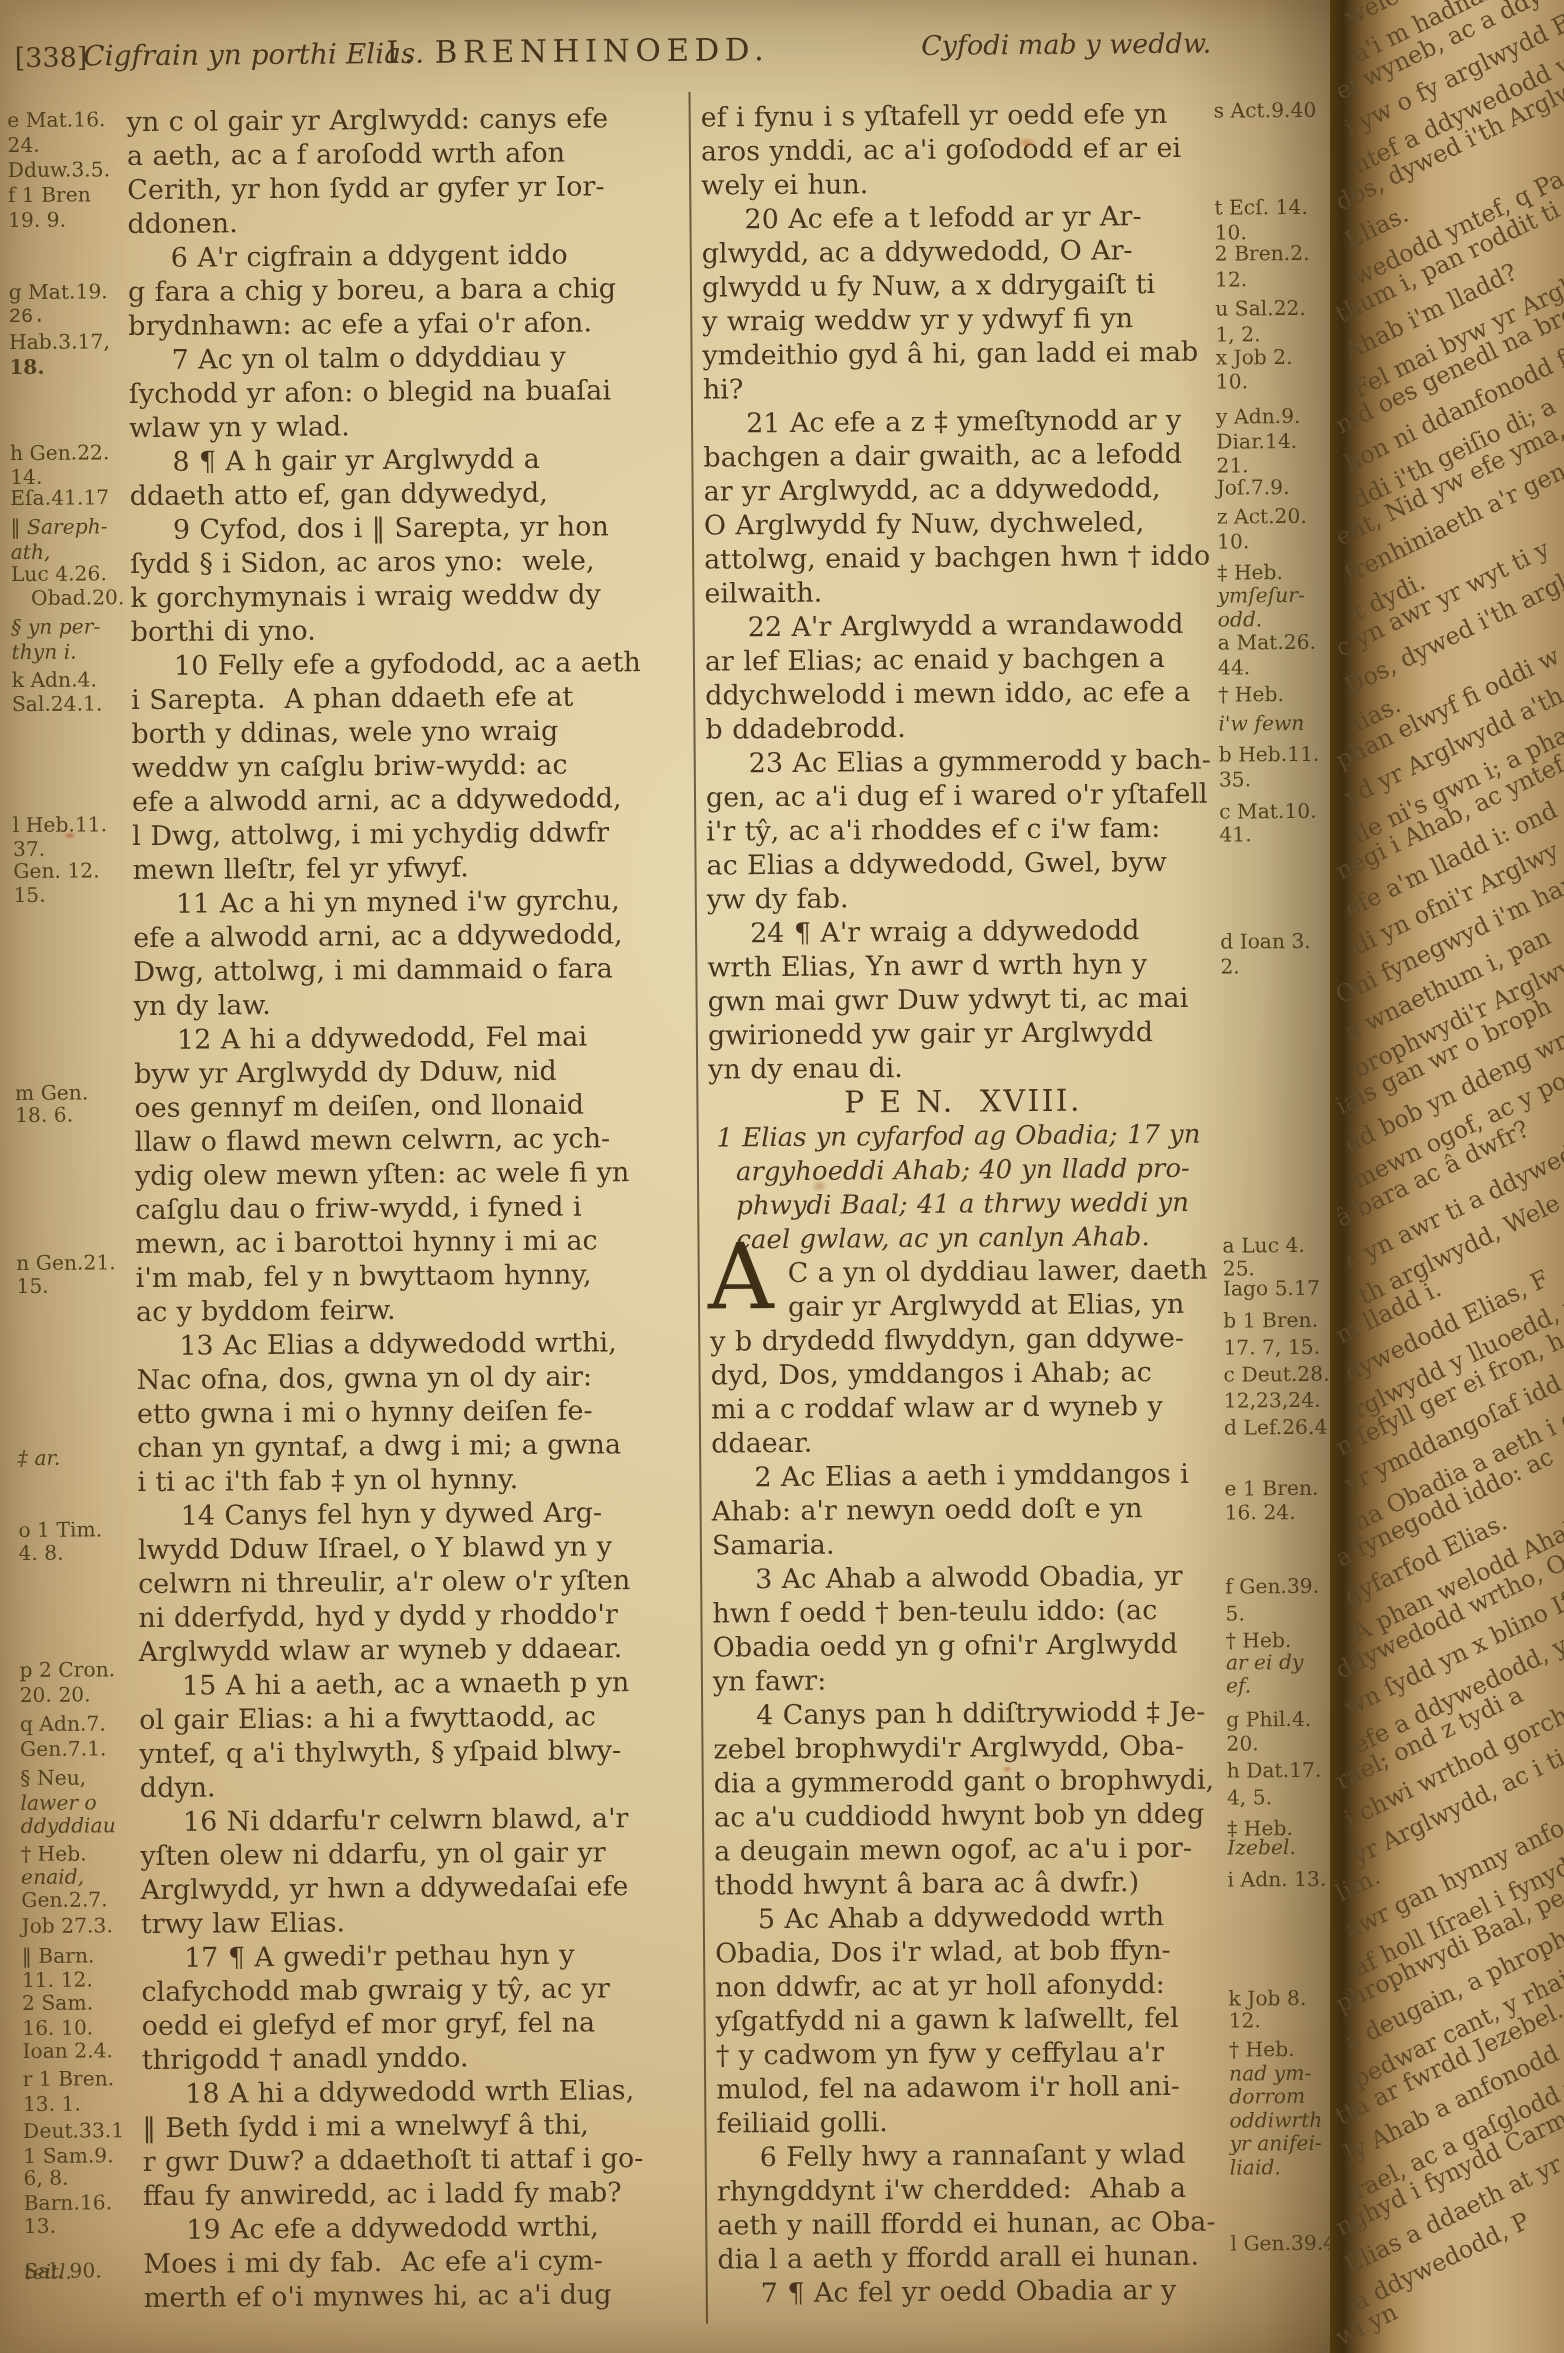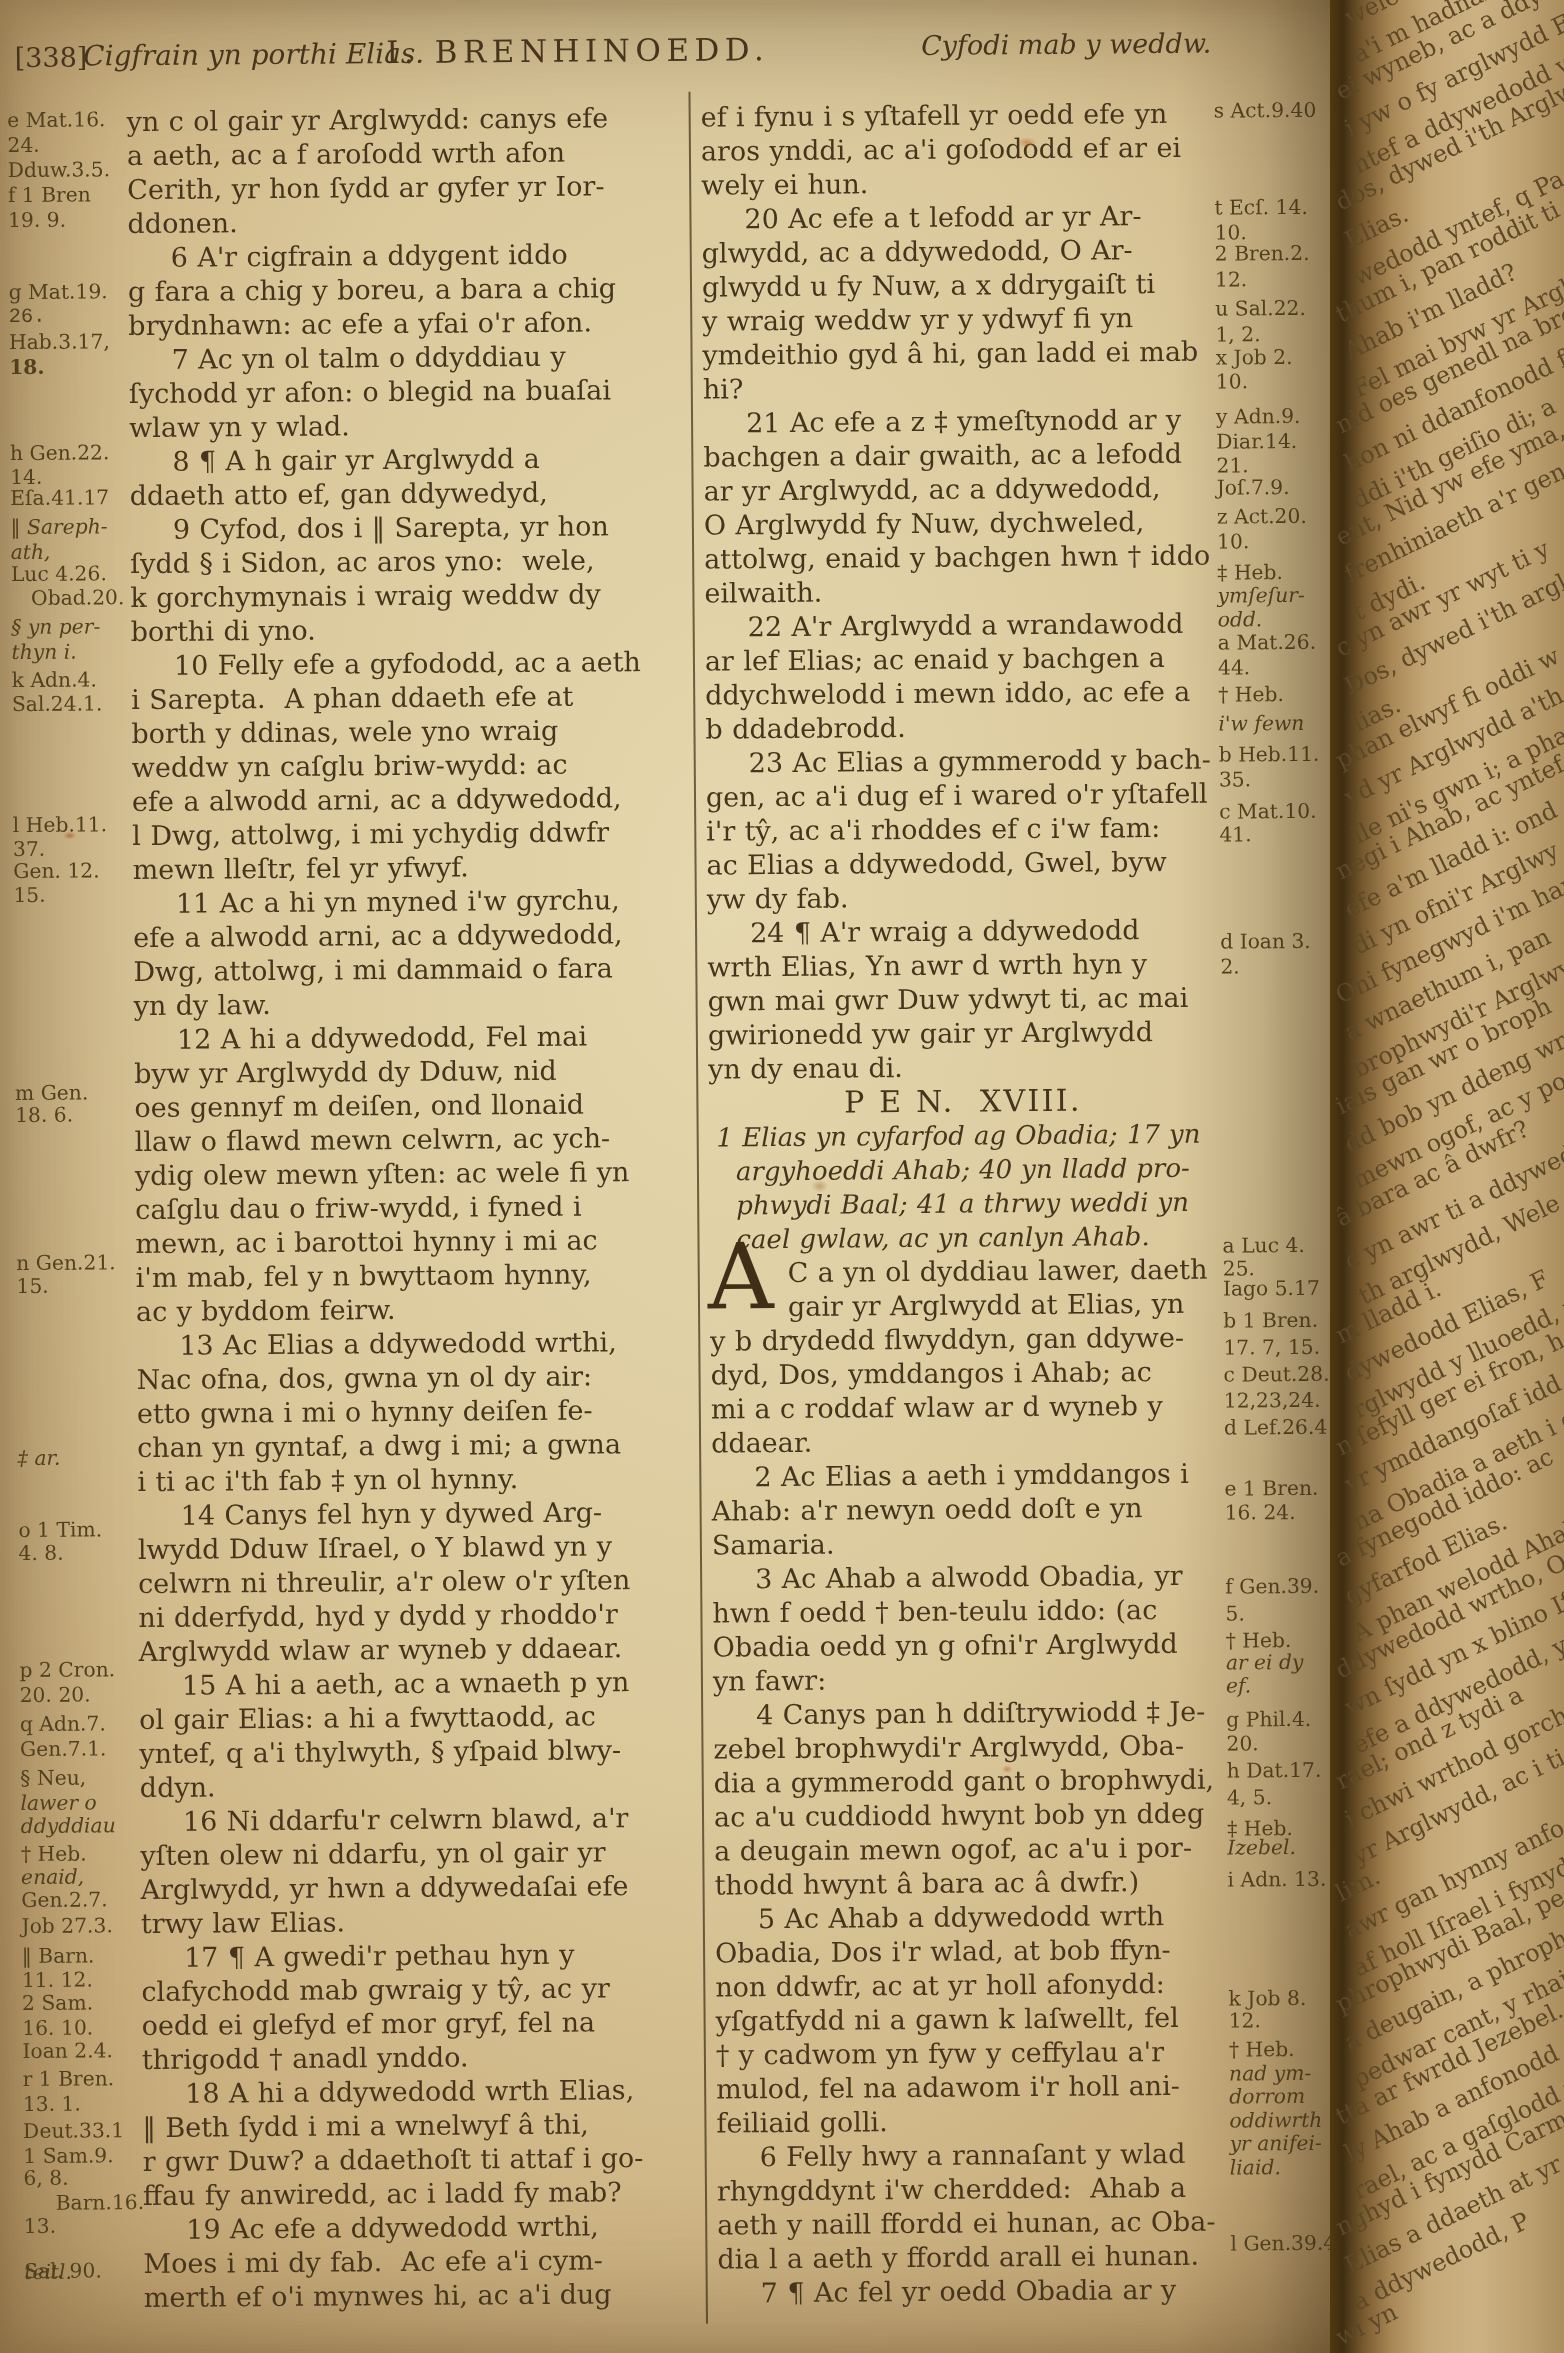--- a/index.html
+++ b/index.html
@@ -115,21 +115,21 @@
       <div class="mnote" style="top: 1939px;">‖ Barn.</div>
       <div class="mnote" style="top: 1963px;">11. 12.</div>
       <div class="mnote" style="top: 1986px;">2 Sam.</div>
       <div class="mnote" style="top: 2011px;">16. 10.</div>
       <div class="mnote" style="top: 2034px;">Ioan 2.4.</div>
       <div class="mnote" style="top: 2062px;">r 1 Bren.</div>
       <div class="mnote" style="top: 2087px;">13. 1.</div>
       <div class="mnote" style="top: 2114px;">Deut.33.1</div>
       <div class="mnote" style="top: 2139px;">1 Sam.9.</div>
       <div class="mnote" style="top: 2161px;">6, 8.</div>
-      <div class="mnote" style="top: 2186px; margin-left: 32px;">Barn.16.</div>
+      <div class="mnote" style="top: 2186px;">Barn.16.</div>
       <div class="mnote" style="top: 2209px;">13.</div>
       <div class="mnote" style="top: 2230px; margin-top: 24px;">Sal. 90.</div>
       <div class="mnote it" style="top: 2255px;">teitl.</div>
     </div>
 
   <div class="col col-left">
       <div class="bline">yn c ol gair yr Arglwydd: canys efe</div>
       <div class="bline">a aeth, ac a f aroſodd wrth afon</div>
       <div class="bline">Cerith, yr hon ſydd ar gyfer yr Ior-</div>
       <div class="bline">ddonen.</div>

